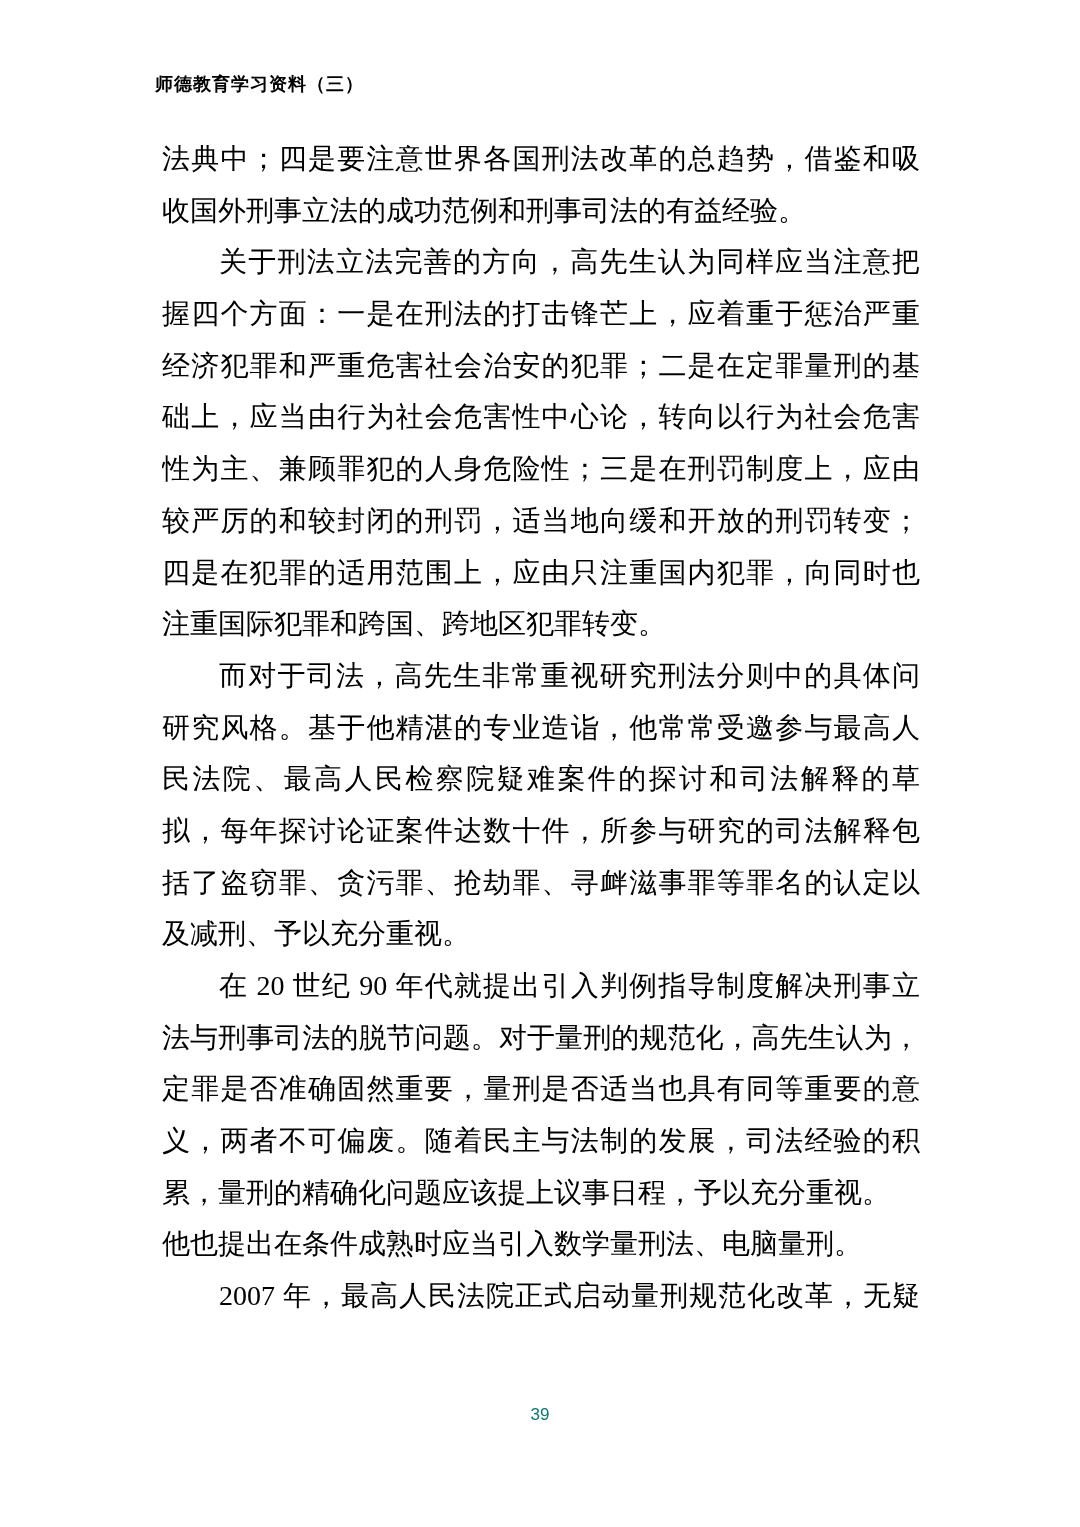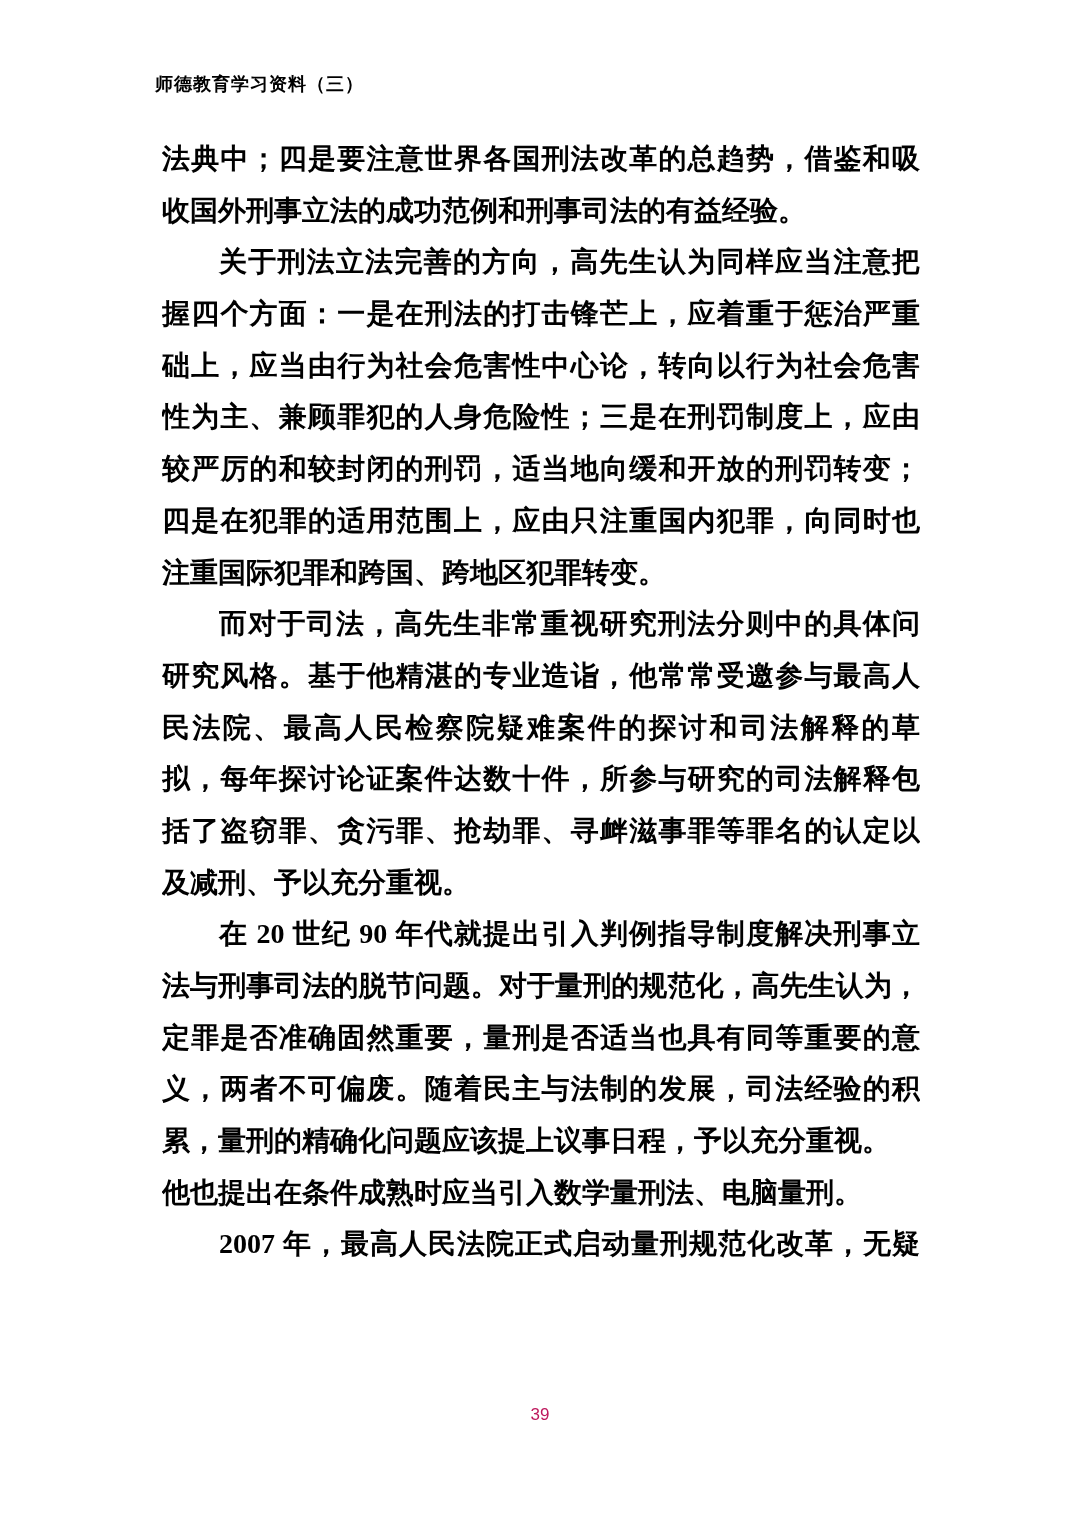--- a/index.html
+++ b/index.html
@@ -33,52 +33,52 @@
   }
   .line {
     font-size: 28px;
     line-height: 51.7px;
     height: 51.7px;
     text-align: justify;
     text-align-last: justify;
     text-justify: inter-character;
     white-space: normal;
     overflow: hidden;
-    font-weight: bold;
   }
   .line.short {
     text-align: center;
     text-align-last: left;
   }
   .line.indent {
     text-indent: 57px;
   }
   .page-number {
     position: absolute;
     left: 0;
     top: 1405px;
     width: 100%;
     text-align: center;
     font-family: "Liberation Sans", "DejaVu Sans", sans-serif;
     font-size: 17px;
-    color: #be185d;
+    color: #0f766e;
   }
 </style>
 </head>
 <body>
 
 <div class="page">
 
   <div class="doc-header">师德教育学习资料（三）</div>
 
   <div class="content">
     <div class="line">法典中；四是要注意世界各国刑法改革的总趋势，借鉴和吸</div>
     <div class="line short">收国外刑事立法的成功范例和刑事司法的有益经验。</div>
     <div class="line indent">关于刑法立法完善的方向，高先生认为同样应当注意把</div>
     <div class="line">握四个方面：一是在刑法的打击锋芒上，应着重于惩治严重</div>
+    <div class="line">经济犯罪和严重危害社会治安的犯罪；二是在定罪量刑的基</div>
     <div class="line">础上，应当由行为社会危害性中心论，转向以行为社会危害</div>
     <div class="line">性为主、兼顾罪犯的人身危险性；三是在刑罚制度上，应由</div>
     <div class="line">较严厉的和较封闭的刑罚，适当地向缓和开放的刑罚转变；</div>
     <div class="line">四是在犯罪的适用范围上，应由只注重国内犯罪，向同时也</div>
     <div class="line short">注重国际犯罪和跨国、跨地区犯罪转变。</div>
     <div class="line indent">而对于司法，高先生非常重视研究刑法分则中的具体问</div>
     <div class="line">研究风格。基于他精湛的专业造诣，他常常受邀参与最高人</div>
     <div class="line">民法院、最高人民检察院疑难案件的探讨和司法解释的草</div>
     <div class="line">拟，每年探讨论证案件达数十件，所参与研究的司法解释包</div>
     <div class="line">括了盗窃罪、贪污罪、抢劫罪、寻衅滋事罪等罪名的认定以</div>

